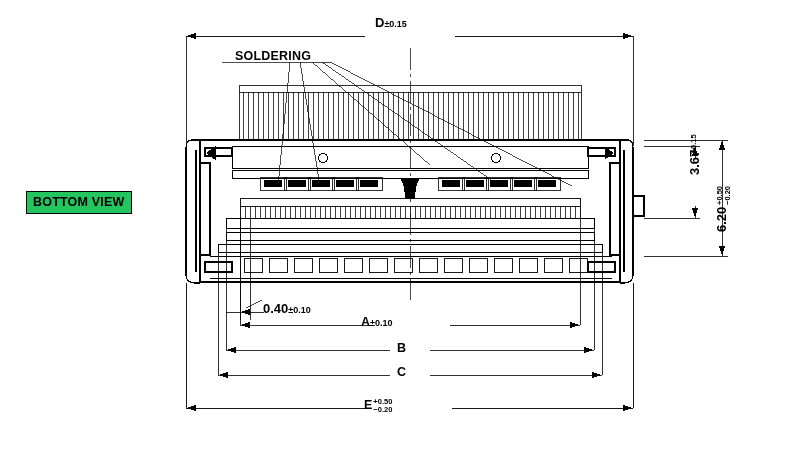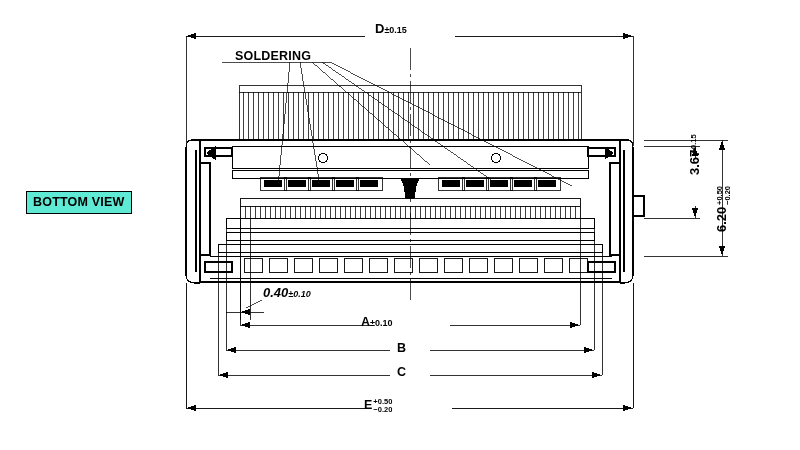--- a/index.html
+++ b/index.html
@@ -49,31 +49,31 @@
   }
   #bottom-view-box {
     position: absolute;
     left: 26px;
     top: 191px;
     border: 1.4px solid #000;
     padding: 3px 6px 4px 6px;
     font-size: 12.5px;
     font-weight: bold;
     letter-spacing: 0.2px;
-    background: #5eead4;
+    background: #22c55e;
   }
   #soldering-label {
     left: 235px;
     top: 50px;
     font-size: 12.5px;
     letter-spacing: 0.2px;
   }
   #dim-d {
     left: 375px;
-    top: 22px;
+    top: 16px;
     font-size: 13px;
   }
   #dim-a {
     left: 361px;
     top: 316px;
     font-size: 12.5px;
   }
   #dim-b {
     left: 397px;
     top: 342px;
@@ -84,23 +84,22 @@
     top: 366px;
     font-size: 12.5px;
   }
   #dim-e {
     left: 364px;
     top: 398px;
     font-size: 12.5px;
   }
   #dim-040 {
     left: 263px;
-    top: 286px;
+    top: 302px;
     font-size: 13px;
-    font-style: italic;
   }
   #dim-367 {
     left: 688px;
     top: 175px;
     font-size: 13px;
     transform: rotate(-90deg);
     transform-origin: left top;
   }
   #dim-620 {
     left: 715px;

